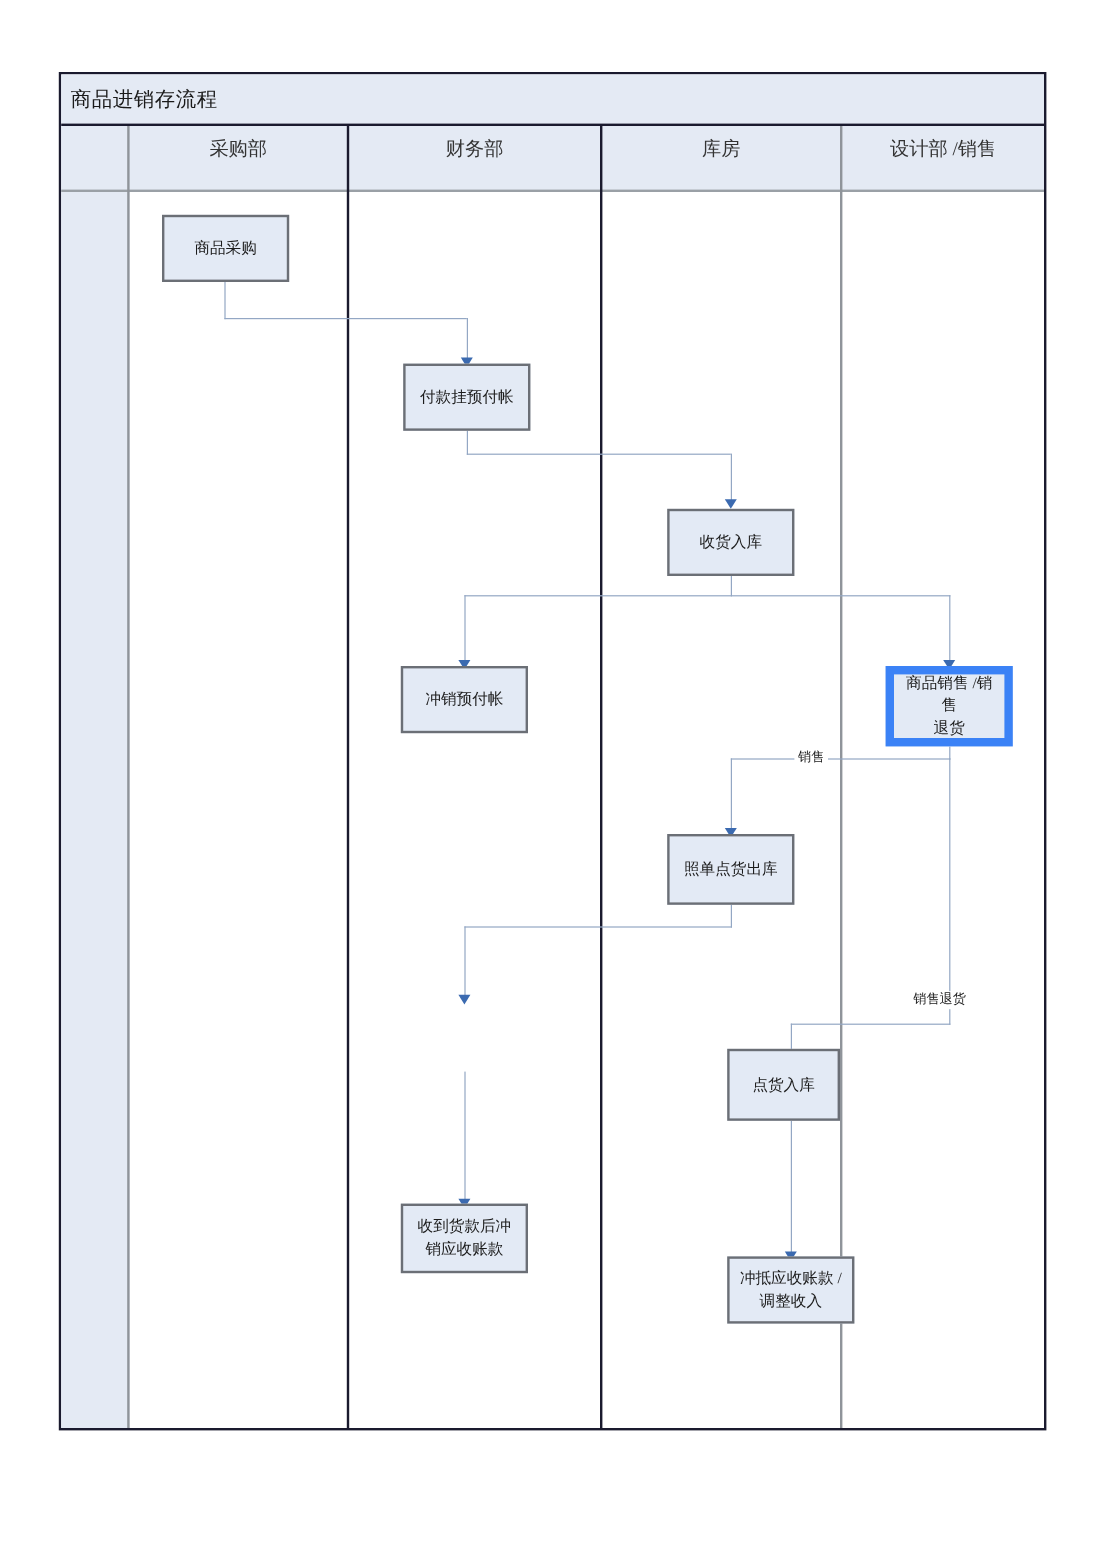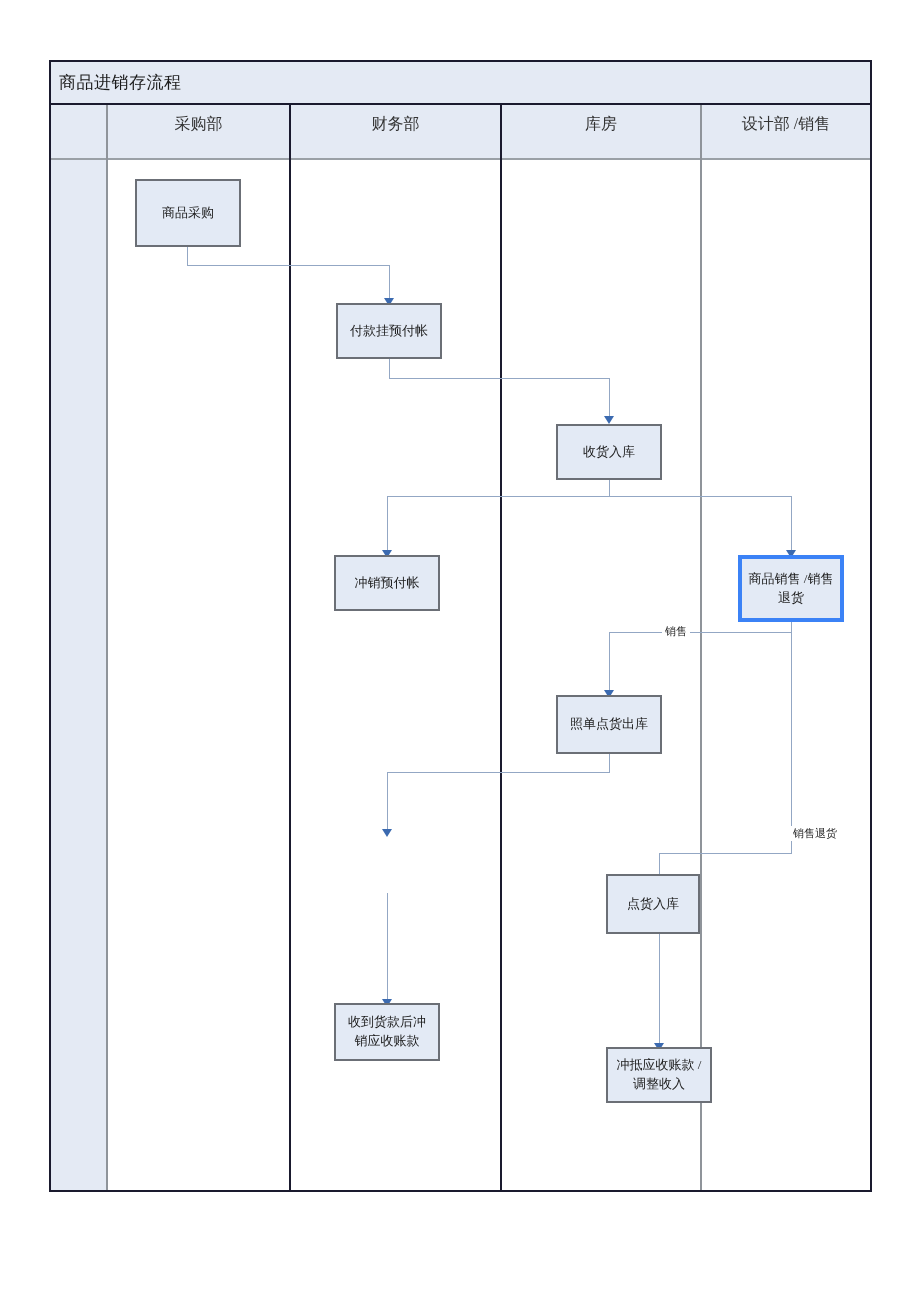--- a/index.html
+++ b/index.html
@@ -83,21 +83,21 @@
     display: flex;
     align-items: center;
     justify-content: center;
     text-align: center;
     font-size: 13px;
     color: #1c1c1c;
     line-height: 1.45;
     padding: 2px 4px;
     white-space: pre-line;
   }
-  .node.thin { border: 4px solid #3b82f6; }
+  .node.thin { border: 7px solid #3b82f6; }
 
   
   .hline {
     position: absolute;
     height: 1px;
     background: #93a7c4;
   }
   .vline {
     position: absolute;
     width: 1px;
@@ -174,29 +174,29 @@
 
     <div class="vline" style="left:558px; top:692px; height:19px;"></div>
     <div class="hline" style="left:336px; top:710px; width:223px;"></div>
     <div class="vline" style="left:336px; top:710px; height:60px;"></div>
     <div class="arrow" style="left:331px; top:767px;"></div>
 
     <div class="vline" style="left:740px; top:570px; height:222px;"></div>
     <div class="hline" style="left:608px; top:791px; width:133px;"></div>
     <div class="vline" style="left:608px; top:791px; height:47px;"></div>
     <div class="arrow" style="left:603px; top:835px;"></div>
-    <div class="edge-label" style="left:707px; top:764px;margin-left:32px;">销售退货</div>
+    <div class="edge-label" style="left:707px; top:764px;">销售退货</div>
 
     <div class="vline" style="left:336px; top:831px; height:110px;"></div>
     <div class="arrow" style="left:331px; top:937px;"></div>
 
     <div class="vline" style="left:608px; top:872px; height:113px;"></div>
     <div class="arrow" style="left:603px; top:981px;"></div>
 
-    <div class="node" style="left:84px;  top:117px; width:106px; height:68px;">商品采购</div>
+    <div class="node" style="left:84px;  top:117px; width:106px; height:56px;">商品采购</div>
 
     <div class="node" style="left:285px; top:241px; width:106px; height:56px;">付款挂预付帐</div>
 
     <div class="node" style="left:505px; top:362px; width:106px; height:56px;">收货入库</div>
 
     <div class="node" style="left:283px; top:493px; width:106px; height:56px;">冲销预付帐</div>
 
     <div class="node thin" style="left:687px; top:493px; width:106px; height:67px;">商品销售 /销售
 退货</div>
 

